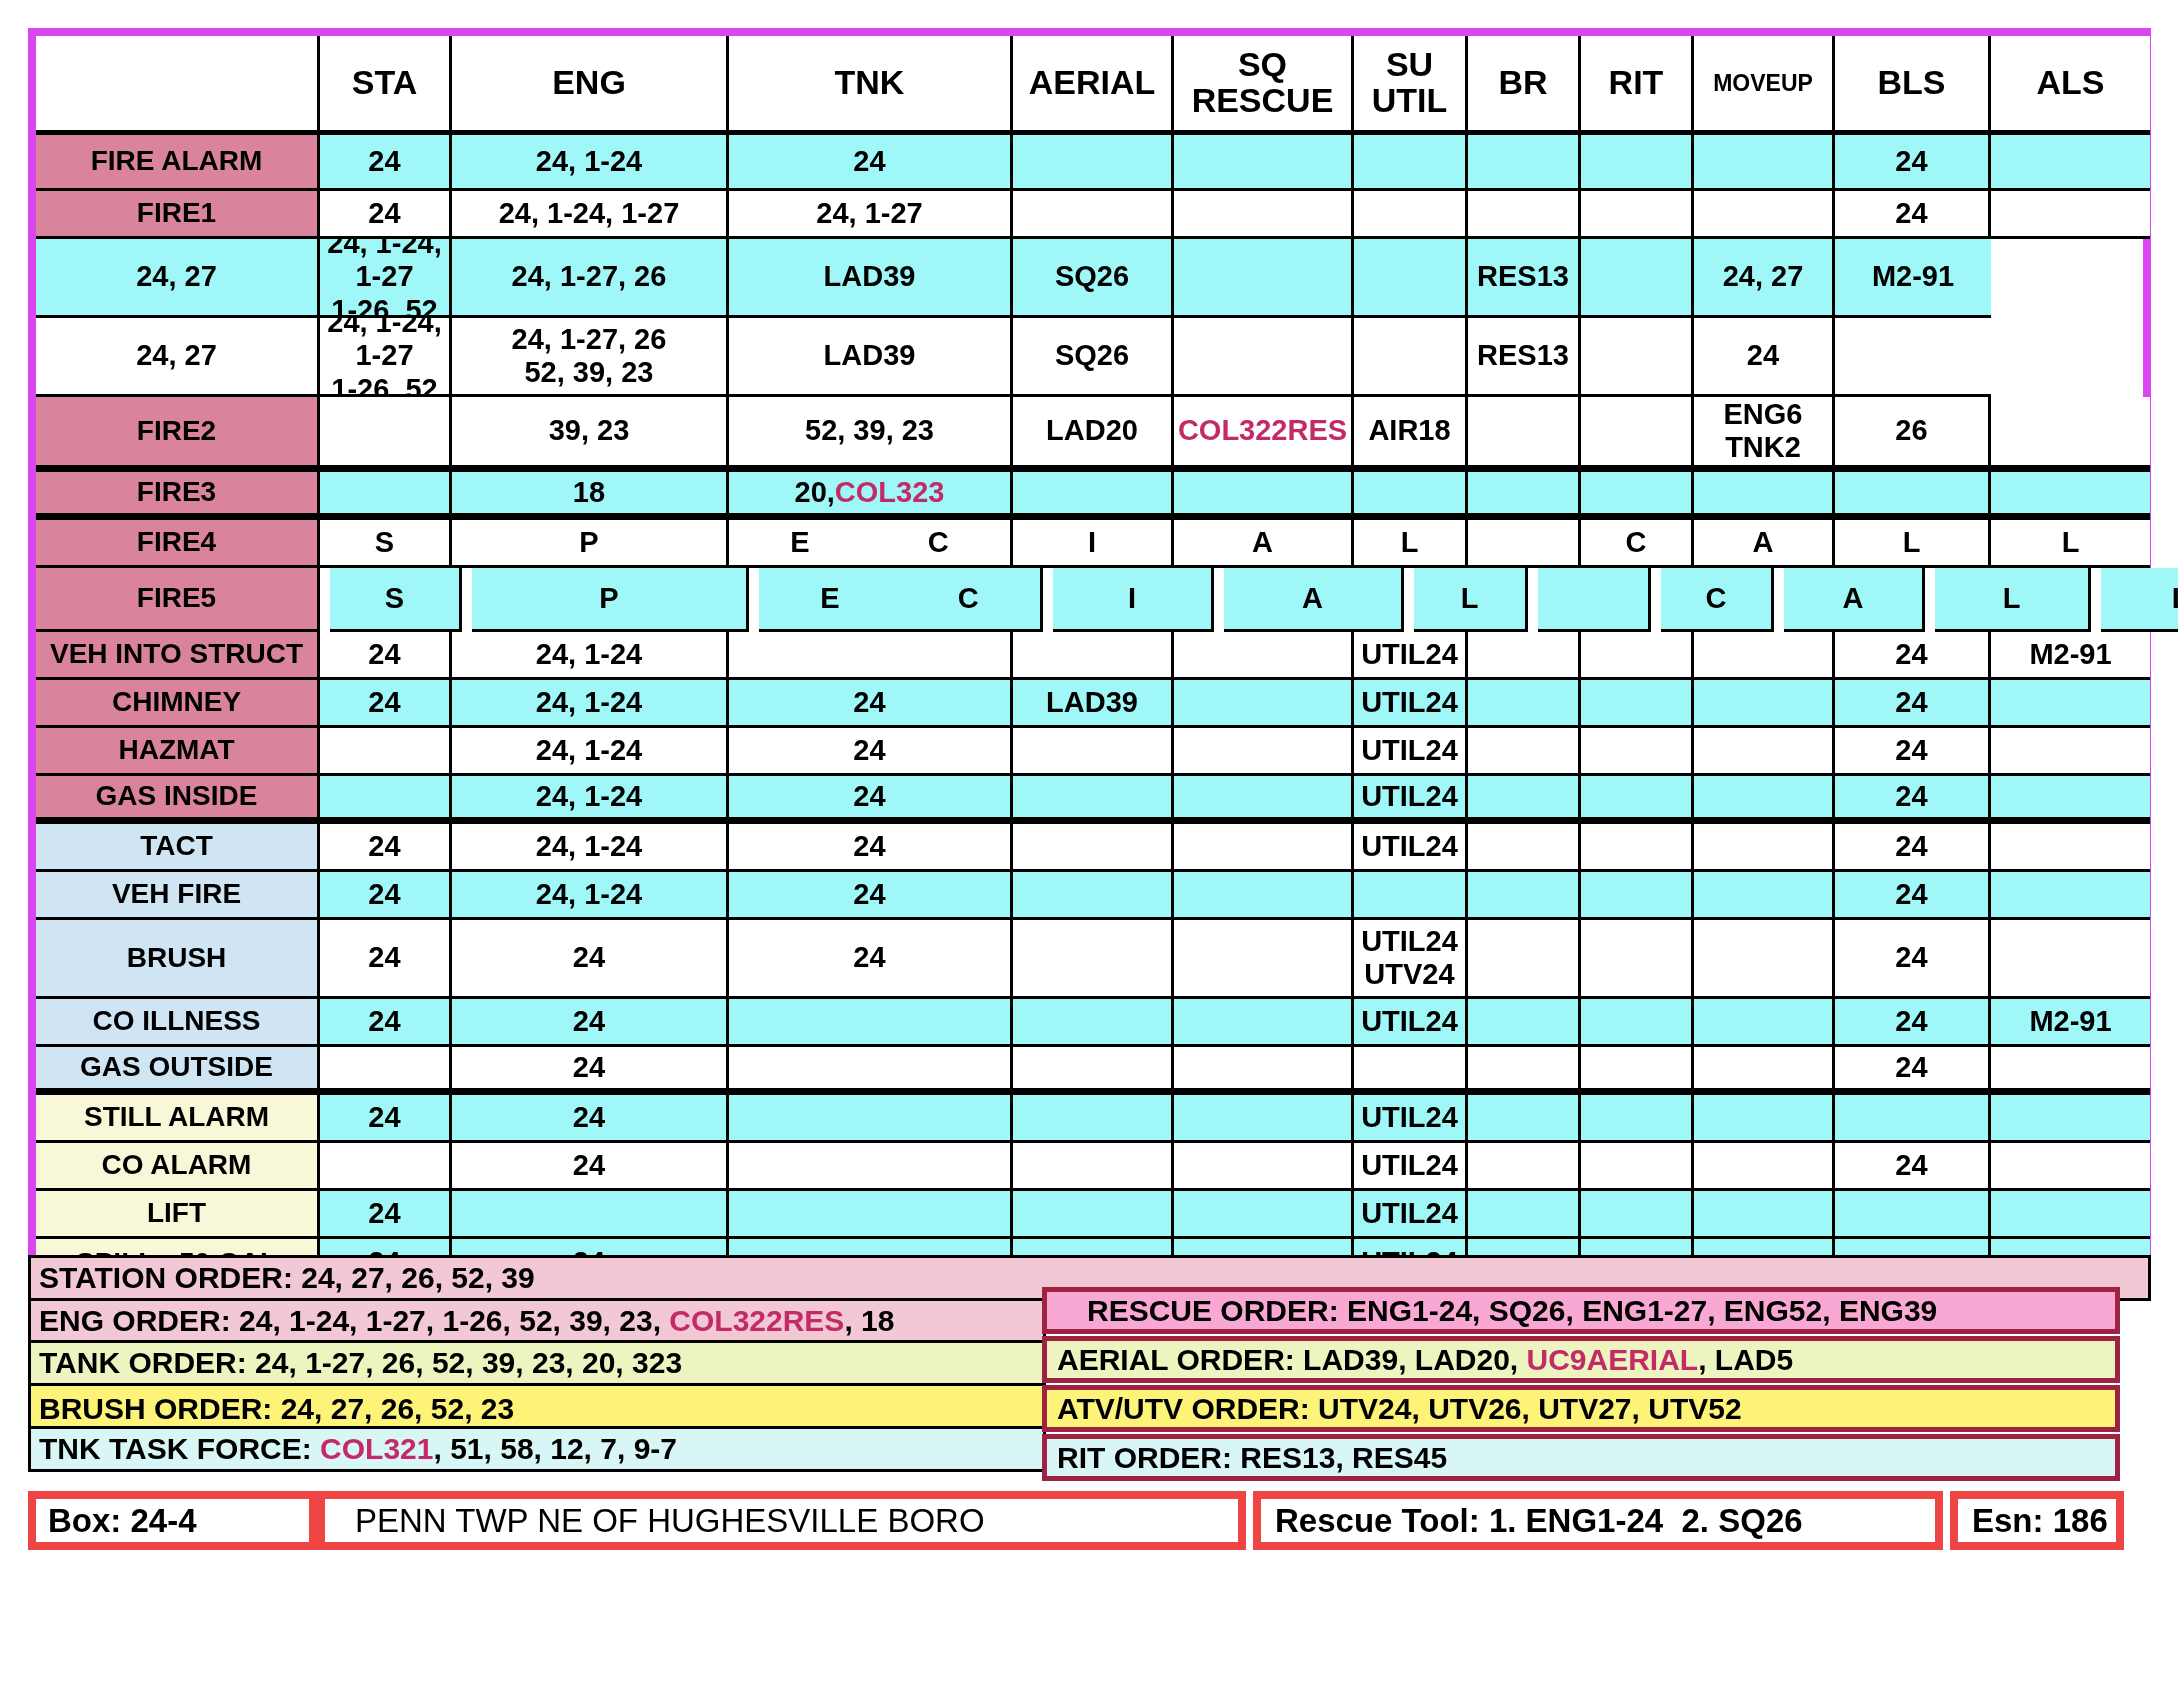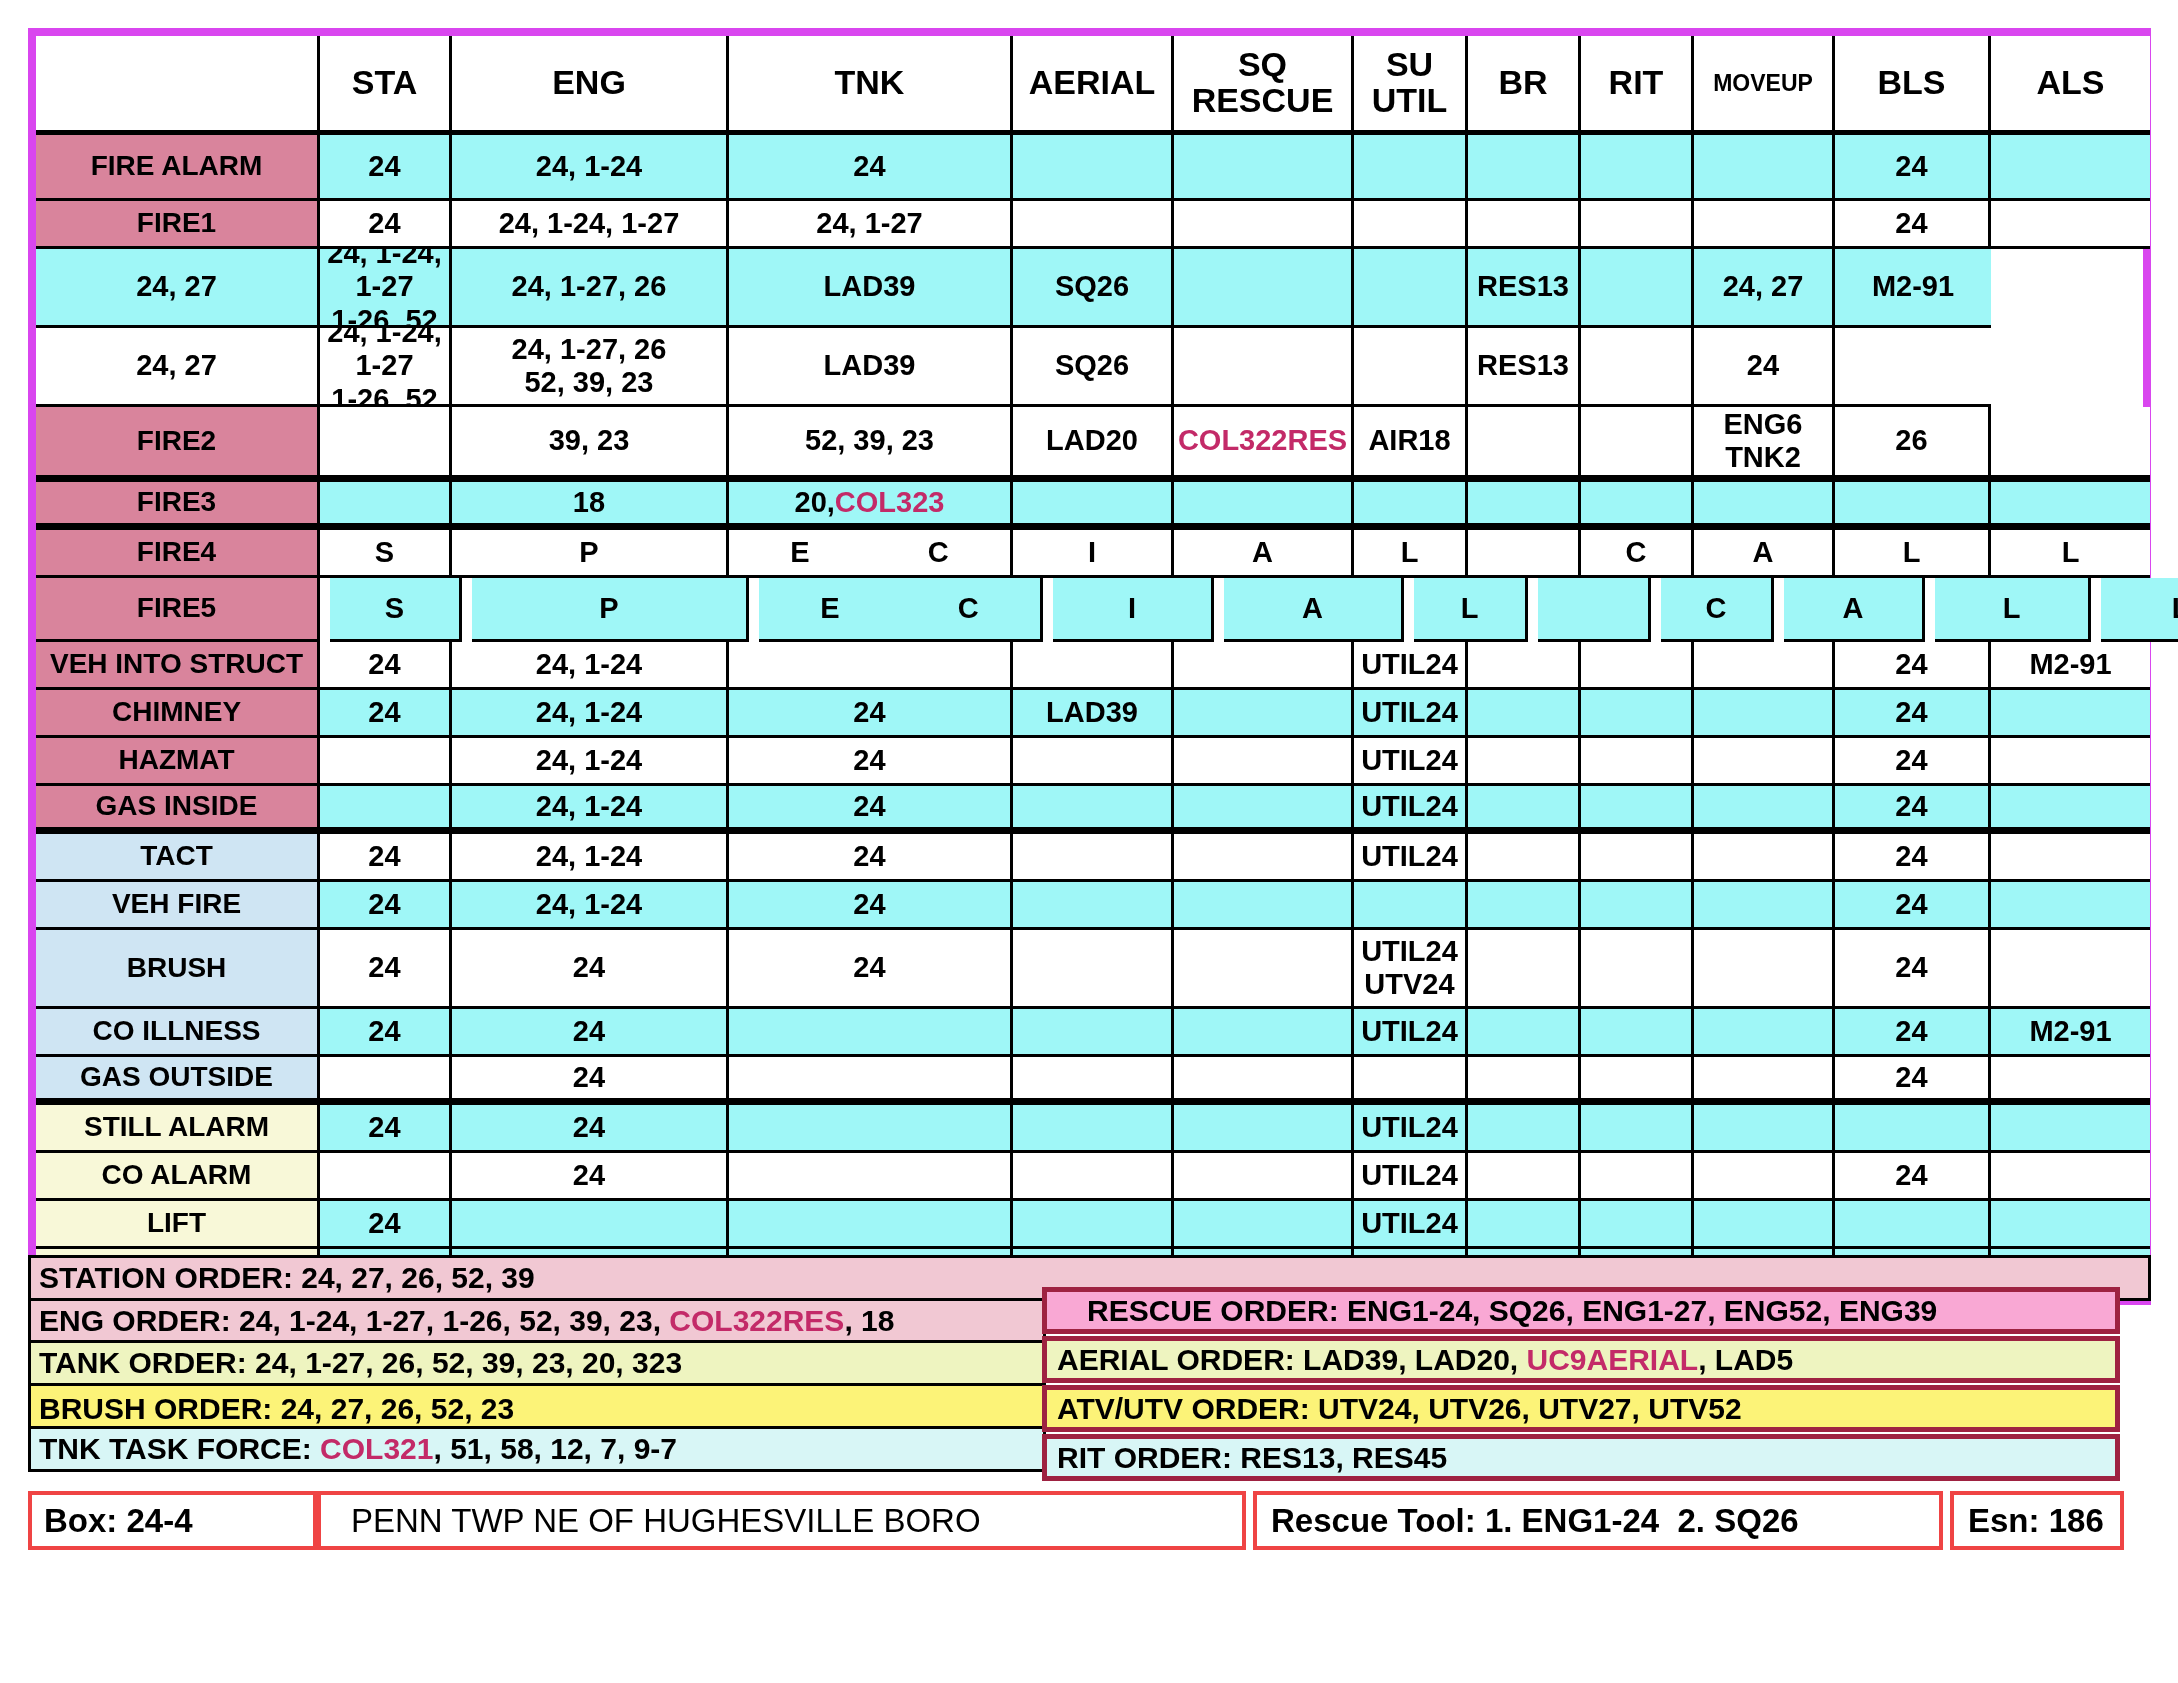--- a/index.html
+++ b/index.html
@@ -34,21 +34,21 @@
     padding-left:8px;white-space:pre;
   }
   .rbox{
     box-sizing:border-box;border:5px solid #9e2241;
     display:flex;align-items:center;font-weight:bold;font-size:30px;
     padding-left:10px;white-space:pre;height:47px;margin-bottom:2px;
   }
   #right-orders{position:absolute;left:1042px;top:1287px;width:1078px;}
   
   .fbox{
-    position:absolute;box-sizing:border-box;border:4px solid #ef4444;background:#fff;
+    position:absolute;box-sizing:border-box;border:8px solid #ef4444;background:#fff;
     height:59px;display:flex;align-items:center;font-size:33px;white-space:pre;
   }
   .fbox.bold{font-weight:bold;}
 </style>
 </head>
 <body>
 
 <div class="tbl" id="run-card-table">
     <div class="trow hdr" style="height: 99px;">
       <div class="cell"></div>
@@ -59,21 +59,21 @@
       <div class="cell">SQ
 RESCUE</div>
       <div class="cell">SU
 UTIL</div>
       <div class="cell">BR</div>
       <div class="cell">RIT</div>
       <div class="cell small-hdr">MOVEUP</div>
       <div class="cell">BLS</div>
       <div class="cell">ALS</div>
     </div>
-    <div class="trow" style="height: 66px;">
+    <div class="trow" style="height: 56px;">
       <div class="cell lbl" style="background: rgb(217, 132, 156);">FIRE ALARM</div>
       <div class="cell" style="background: rgb(159, 247, 247);">24</div>
       <div class="cell" style="background: rgb(159, 247, 247);">24, 1-24</div>
       <div class="cell" style="background: rgb(159, 247, 247);">24</div>
       <div class="cell" style="background: rgb(159, 247, 247);"></div>
       <div class="cell" style="background: rgb(159, 247, 247);"></div>
       <div class="cell" style="background: rgb(159, 247, 247);"></div>
       <div class="cell" style="background: rgb(159, 247, 247);"></div>
       <div class="cell" style="background: rgb(159, 247, 247);"></div>
       <div class="cell" style="background: rgb(159, 247, 247);"></div>

